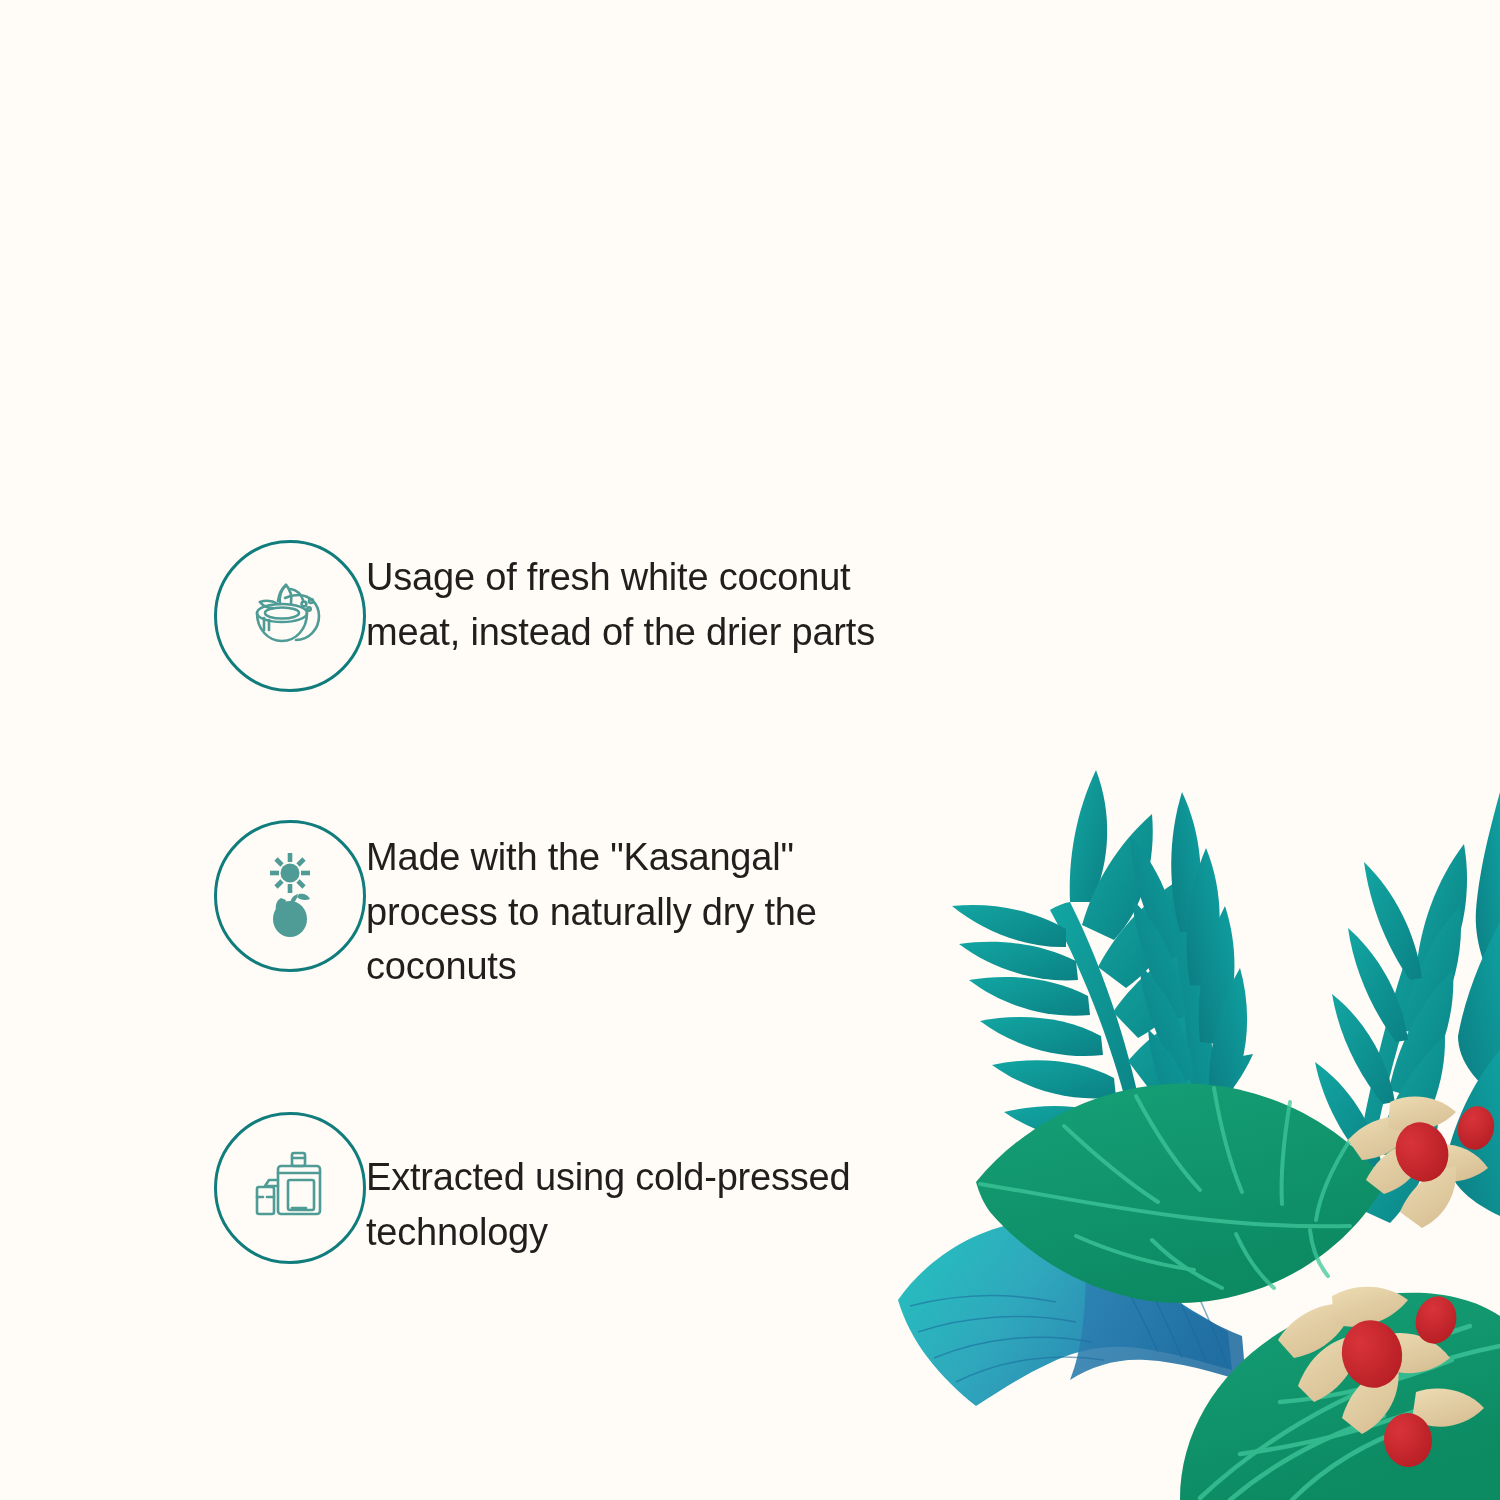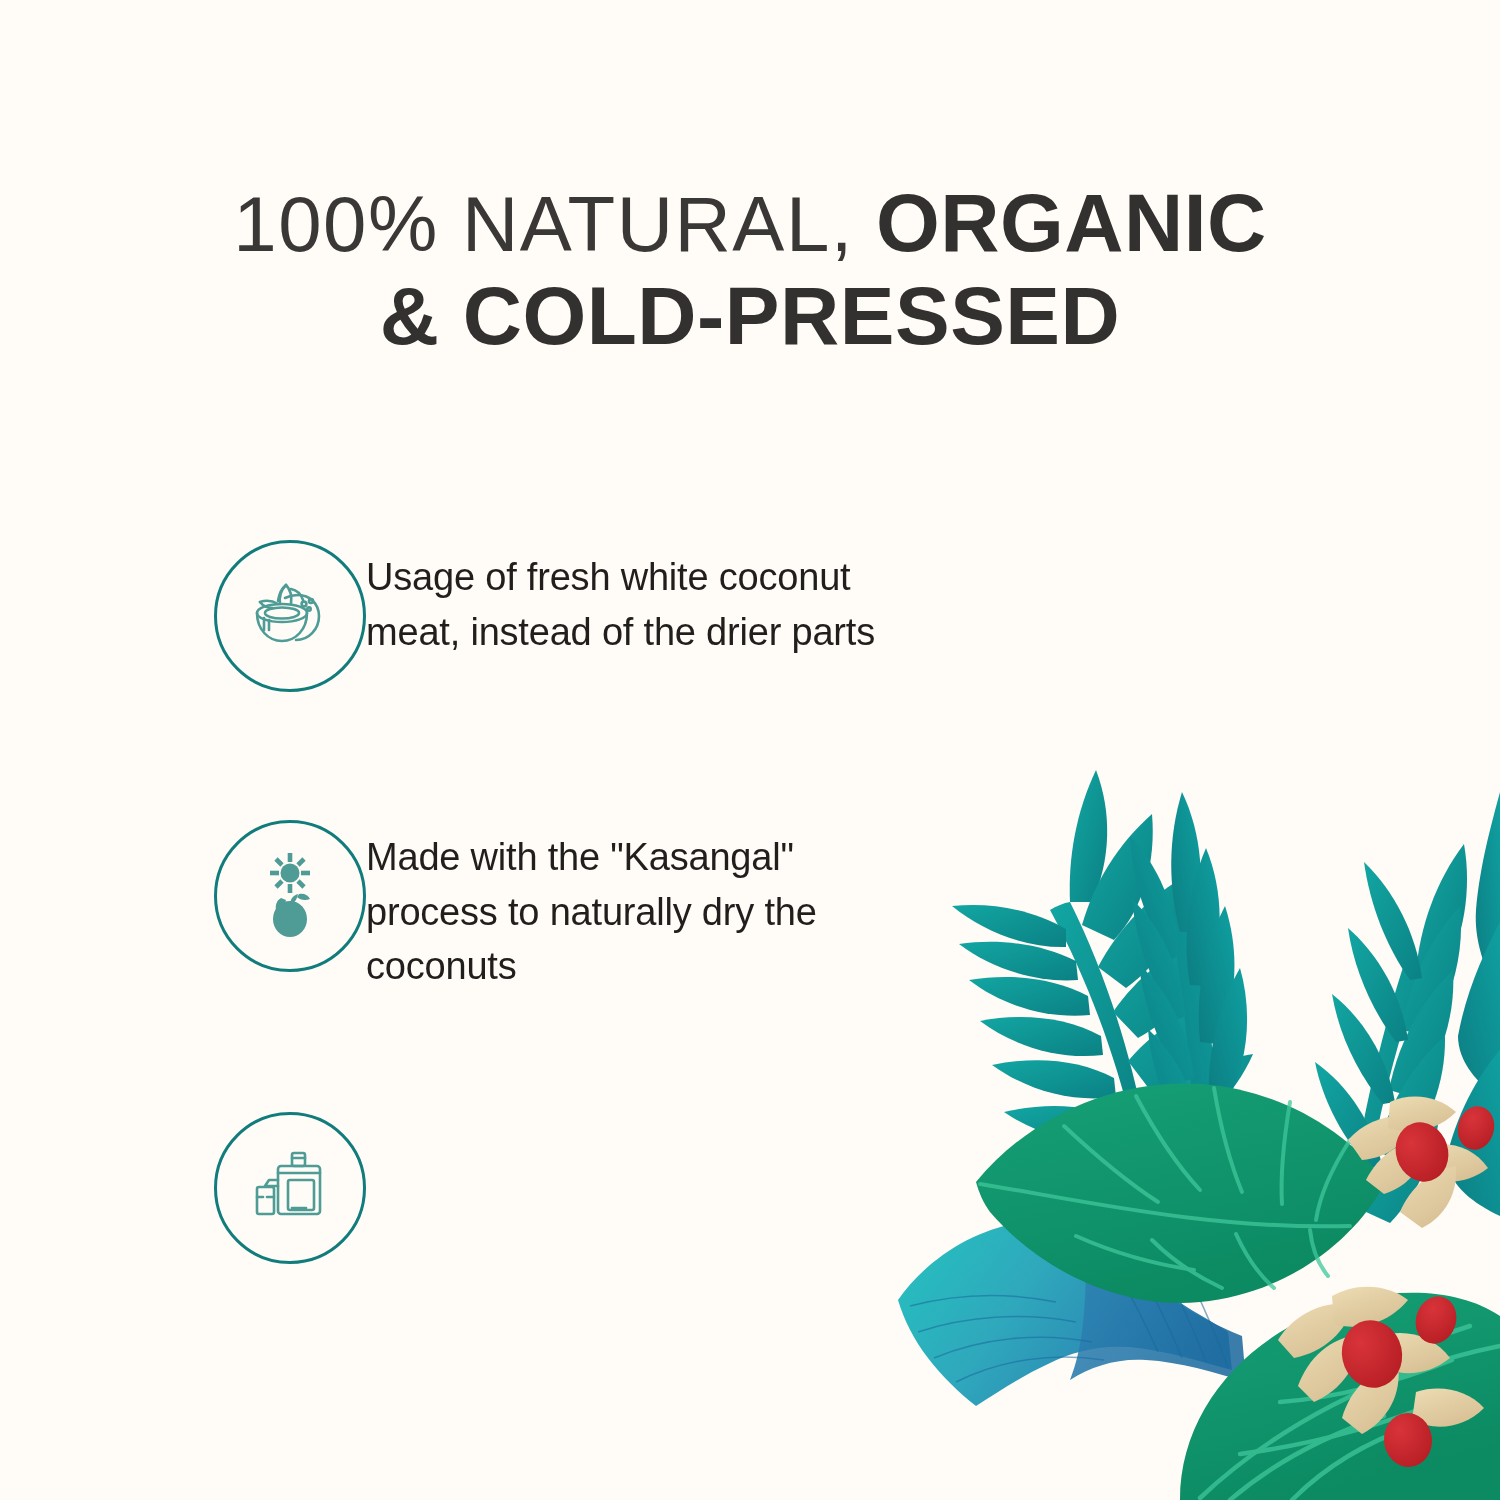--- a/index.html
+++ b/index.html
@@ -97,24 +97,20 @@
     height: 1060px;
     pointer-events: none;
   }
   #botanical svg { display: block; width: 100%; height: 100%; }
 </style>
 </head>
 <body>
 
 <div id="page">
 
-  <div id="headline">
-    <span class="hl-line"><span class="hl-light">100% NATURAL,</span><span class="hl-bold" style="margin-left:22px">ORGANIC</span></span>
-    <span class="hl-line hl-bold">&amp; COLD-PRESSED</span>
-  </div>
 
   <div id="features">
 
     <div class="feature feature-1">
       <div class="icon-circle">
         <svg width="96" height="96" viewBox="0 0 96 96" fill="none" stroke="#4F9B96" stroke-width="2.6" stroke-linecap="round" stroke-linejoin="round">
 
           <path d="M56 27c12 0 21 9 21 21 0 13-10 24-23 24"></path>
           <path d="M56 27c-5 0-9 1-13 3"></path>
 
@@ -183,20 +179,21 @@
           <rect x="46" y="40" width="26" height="30" rx="2"></rect>
           <path d="M50 68h14"></path>
 
           <path d="M36 40h-9l-4 6h13"></path>
 
           <rect x="15" y="47" width="17" height="27" rx="2"></rect>
           <path d="M15 57h6"></path>
           <path d="M25 57h7"></path>
         </svg>
       </div>
+      <div class="feature-text">Extracted using cold-pressed technology</div>
     </div>
 
   </div>
 
   <div id="botanical">
     <svg viewBox="0 0 620 1060" preserveAspectRatio="none" xmlns="http://www.w3.org/2000/svg">
       <defs>
         <linearGradient id="gFrond" x1="0" y1="0" x2="1" y2="1">
           <stop offset="0%" stop-color="#12A6A2"></stop>
           <stop offset="100%" stop-color="#0B8184"></stop>

